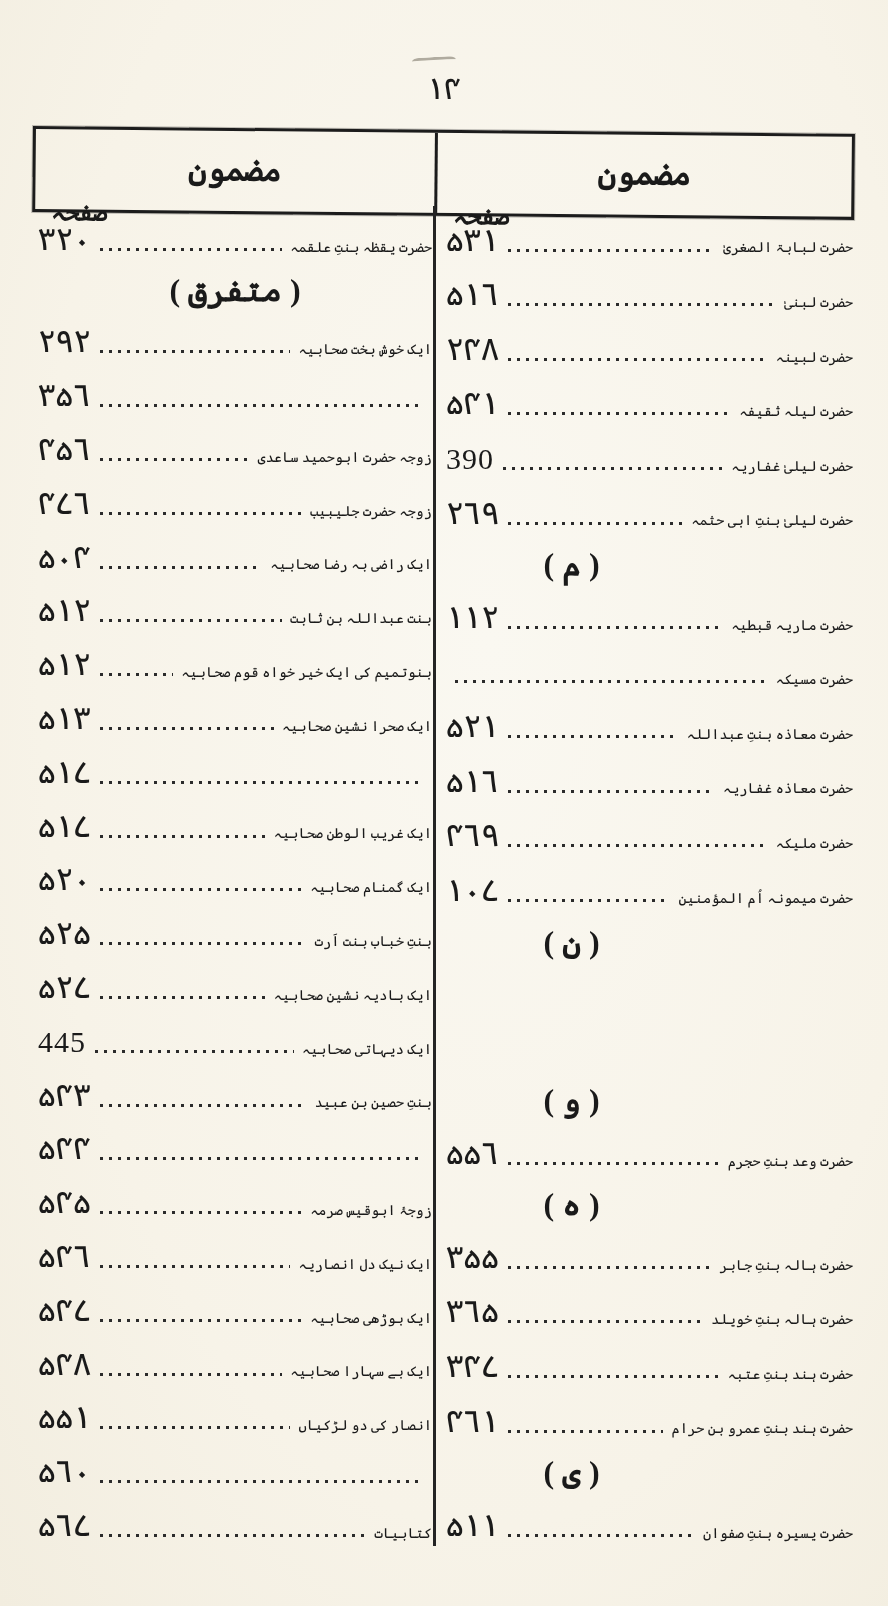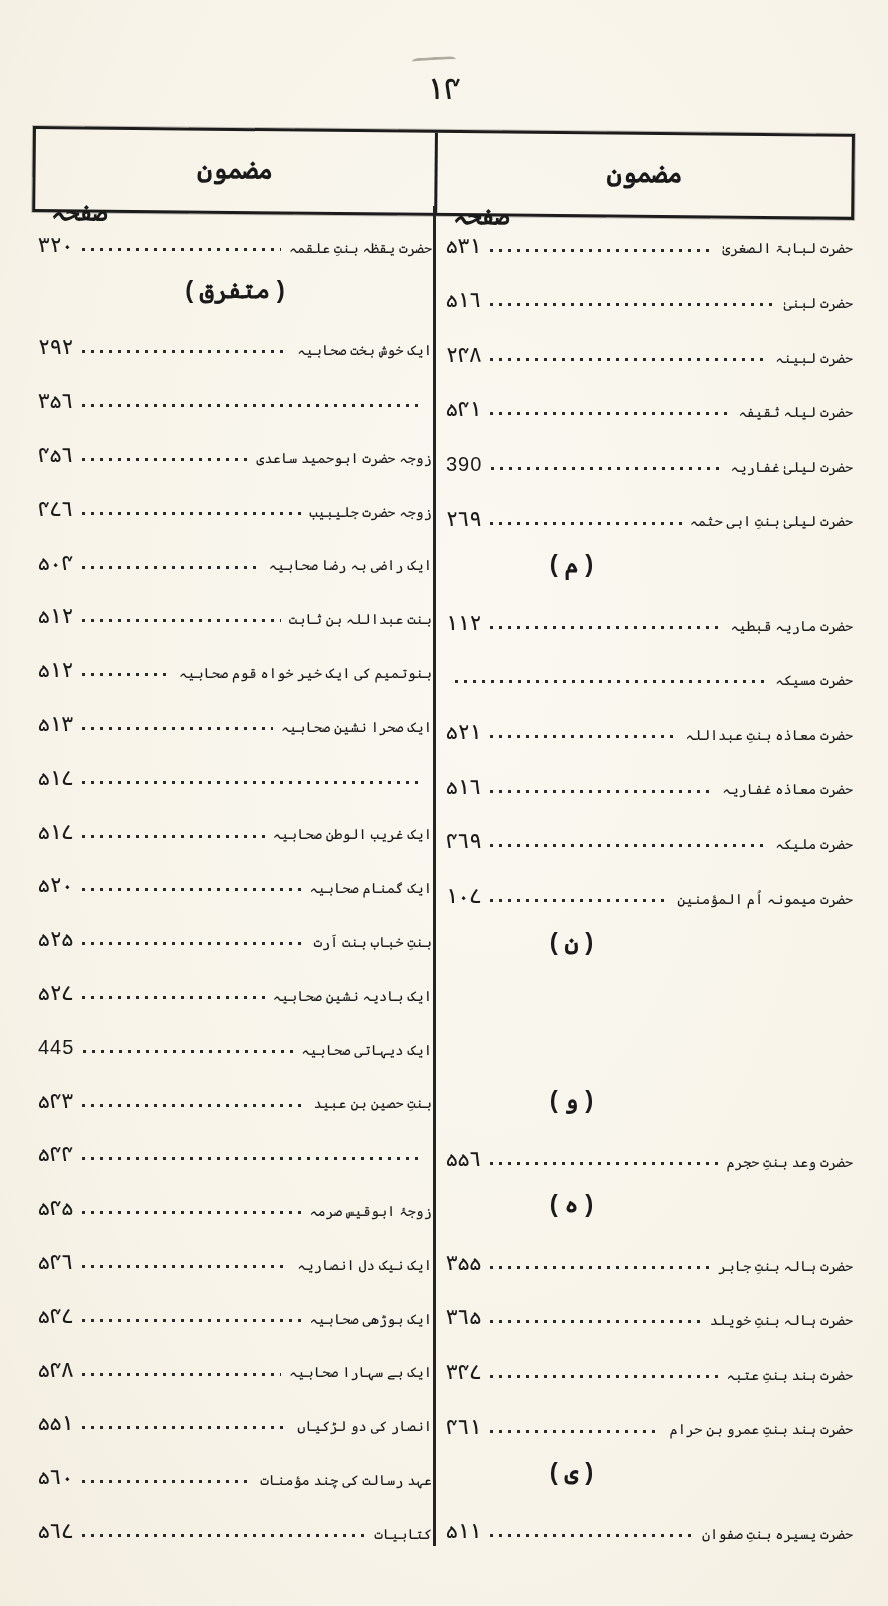--- a/index.html
+++ b/index.html
@@ -1,21 +1,21 @@
 <!DOCTYPE html>
 <html lang="ur" dir="rtl"><head>
 <meta charset="utf-8">
 <style>
   html,body{margin:0;padding:0;}
   body{background:#e9e5d9;}
   .page{
     position:relative;
     width:888px;height:1606px;
     background:radial-gradient(ellipse at 55% 40%, #faf8f1 0%, #f7f3e8 65%, #f2eddf 100%);
-    font-family:Liberation Sans, sans-serif;
+    font-family:Liberation Serif, serif;
     color:#1a1a1a;
     overflow:hidden;
     direction:ltr; 
   }
 
   
   .smudge{
     position:absolute;left:412px;top:57px;width:44px;height:4px;
     border-top:3px solid #8a8577;border-radius:40%/100%;
     transform:rotate(-3deg);opacity:.65;
@@ -31,21 +31,21 @@
     border:3px solid #1c1c1c;box-sizing:border-box;
     transform:rotate(0.55deg);transform-origin:0 0;
     box-shadow:0 0 0 1px rgba(28,28,28,.25);
   }
   .header-box .hvline{position:absolute;left:399px;top:0;bottom:0;width:3px;background:#1c1c1c;}
   .hcell{position:absolute;top:0;bottom:0;direction:rtl;}
   .hcell-left{left:0;width:399px;}
   .hcell-right{left:402px;right:0;}
   .hdr-topic{
     position:absolute;top:50%;left:50%;transform:translate(-50%,-54%);
-    font-size:26px;font-weight:bold;
+    font-size:32px;font-weight:bold;
   }
   .hdr-page{
     position:absolute;top:50%;left:16px;transform:translateY(-54%);
     font-size:24px;font-weight:bold;margin-top:44px;
   }
 
   
   .divider{position:absolute;left:433px;top:206px;width:3px;height:1340px;background:#242424;}
 
   
@@ -63,22 +63,22 @@
   .row.section{align-items:center;justify-content:center;padding-bottom:8px;}
   .row.blank{visibility:hidden;}
 
   .name{font-size:14px;line-height:1.3;white-space:nowrap;}
   .dots{
     flex:1 1 auto;min-width:4px;height:5px;
     margin:0 8px 5px 6px;
     background-image:radial-gradient(circle,#2b2b2b 1.6px,rgba(0,0,0,0) 1.9px);
     background-size:9px 5px;background-repeat:repeat-x;background-position:0 100%;
   }
-  .pg{font-size:20px;direction:ltr;unicode-bidi:embed;letter-spacing:1px;}
-  .sec{font-size:24px;font-weight:bold;}
+  .pg{font-size:30px;direction:ltr;unicode-bidi:embed;letter-spacing:1px;}
+  .sec{font-size:32px;font-weight:bold;}
   .col-right .section .sec{transform:translateX(-78px);}
 </style>
 </head>
 <body>
 
 <div class="page">
 
   <div class="smudge"></div>
   <div class="folio">۱۴</div>
 
@@ -311,21 +311,20 @@
         <span class="name">ایک بے سہارا صحابیہ</span>
         <span class="dots"></span>
         <span class="pg">۵۴۸</span>
       </div>
       <div class="row entry">
         <span class="name">انصار کی دو لڑکیاں</span>
         <span class="dots"></span>
         <span class="pg">۵۵۱</span>
       </div>
       <div class="row entry">
-        <span class="name">عہد رسالت کی چند مؤمنات</span>
         <span class="dots"></span>
         <span class="pg">۵۶۰</span>
       </div>
       <div class="row entry">
         <span class="name">کتابیات</span>
         <span class="dots"></span>
         <span class="pg">۵۶۷</span>
       </div>
     </div>
 

